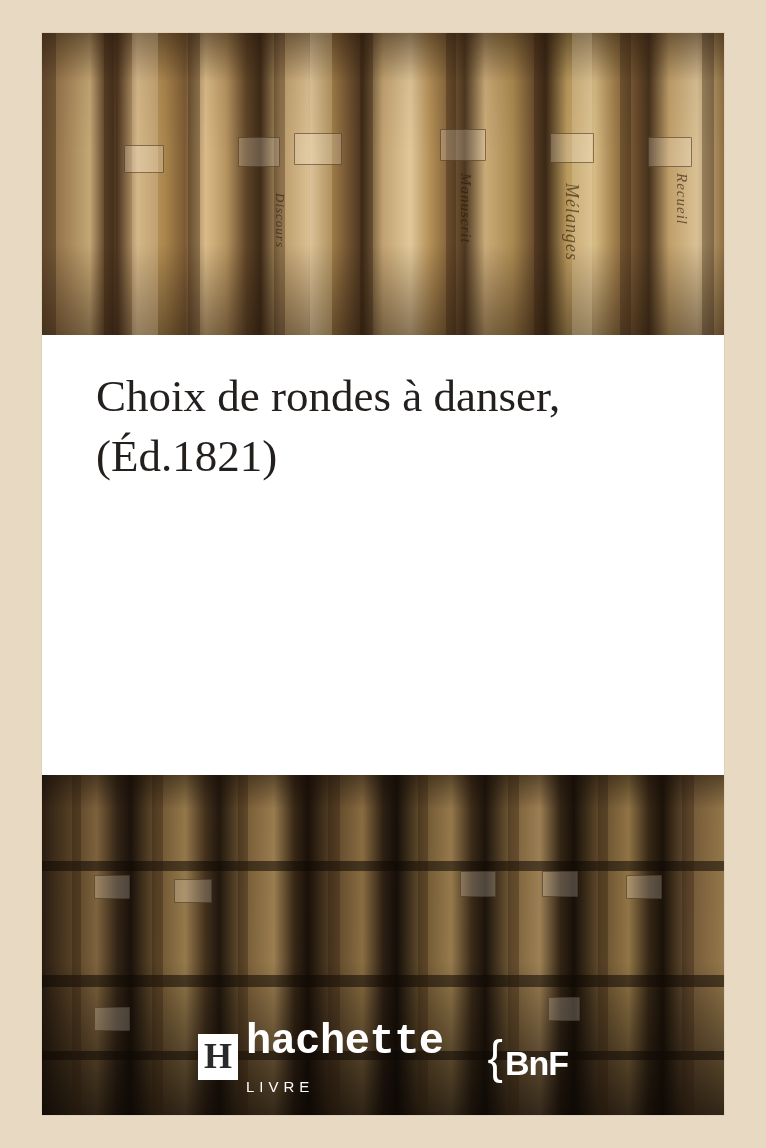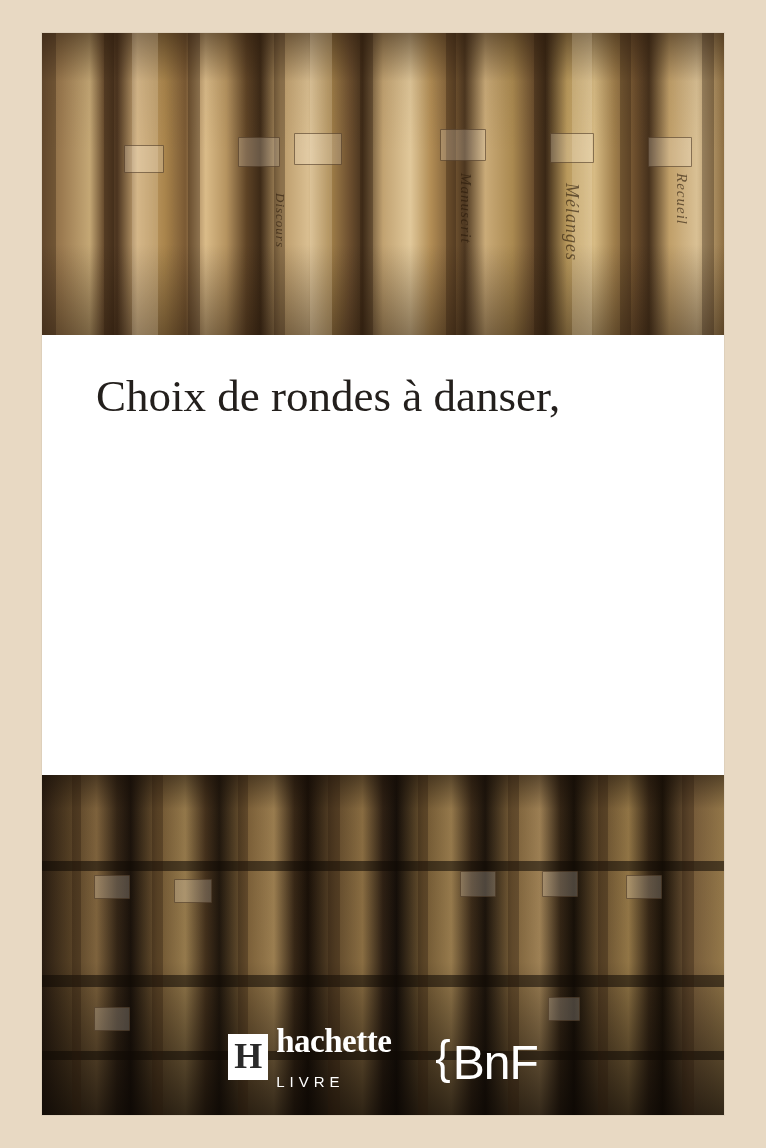--- a/index.html
+++ b/index.html
@@ -176,22 +176,22 @@
     padding-bottom: 2px;
     box-sizing: border-box;
   }
   .hachette-words {
     display: flex;
     flex-direction: column;
     justify-content: center;
     line-height: 1;
   }
   .hachette-name {
-    font-family: Liberation Serif, serif;
-    font-size: 33px;
+    font-family: Liberation Mono, monospace;
+    font-size: 42px;
     font-weight: 700;
     color: #ffffff;
     letter-spacing: -0.5px;
   }
   .hachette-sub {
     font-family: "Liberation Sans", sans-serif;
     font-size: 15px;
     font-weight: 400;
     color: #ffffff;
     letter-spacing: 5px;
@@ -203,22 +203,22 @@
     color: #ffffff;
     font-family: "Liberation Sans", sans-serif;
   }
   .bnf-brace {
     font-size: 46px;
     font-weight: 400;
     line-height: 1;
     margin-right: 2px;
   }
   .bnf-text {
-    font-size: 48px;
-    font-weight: 400;
+    font-size: 34px;
+    font-weight: 700;
     line-height: 1;
     letter-spacing: -1px;
     margin-top: 12px;
   }
 </style>
 </head>
 <body>
 
 <div class="page">
   <div class="cover">
@@ -247,20 +247,21 @@
 
       <div class="spine-script" style="left:432px; top:140px; transform:rotate(90deg);">Manuscrit</div>
       <div class="spine-script" style="left:540px; top:150px; transform:rotate(90deg); font-size:18px;">Mélanges</div>
       <div class="spine-script" style="left:648px; top:140px; transform:rotate(90deg);">Recueil</div>
       <div class="spine-script" style="left:246px; top:160px; transform:rotate(90deg); font-size:13px;">Discours</div>
     </div>
 
     <div class="white-area">
       <div class="title-block">
         <div class="title-line">Choix de rondes à danser,</div>
+        <div class="title-line">(Éd.1821)</div>
       </div>
     </div>
 
     <div class="band band-bottom">
       <div class="shelf-line" style="top:86px;  height:10px;"></div>
       <div class="shelf-line" style="top:200px; height:12px;"></div>
       <div class="shelf-line" style="top:276px; height:9px;"></div>
 
       <div class="spine-dark" style="left:30px; top:0;   width:9px;  height:340px;"></div>
       <div class="spine-dark" style="left:110px;top:0;   width:11px; height:340px;"></div>

